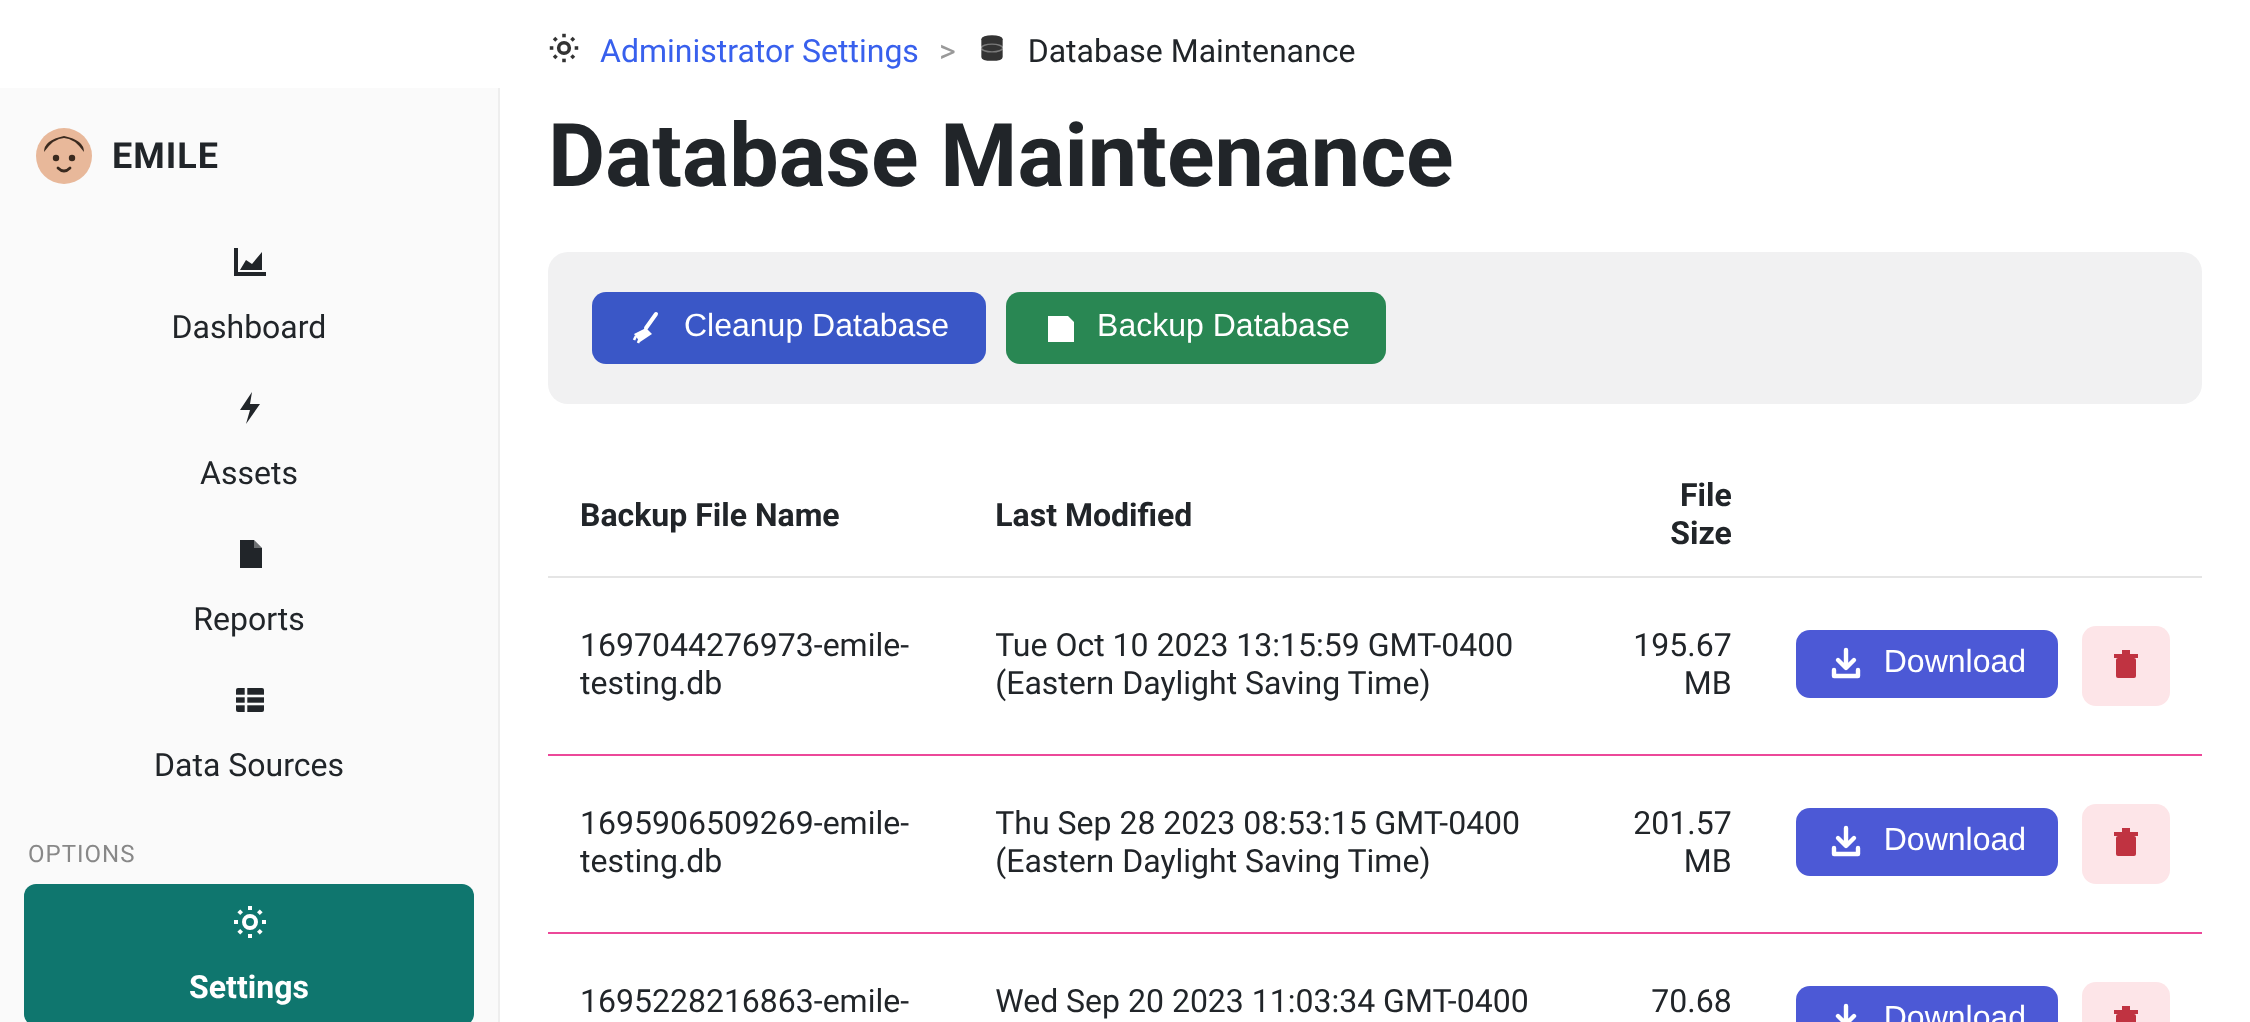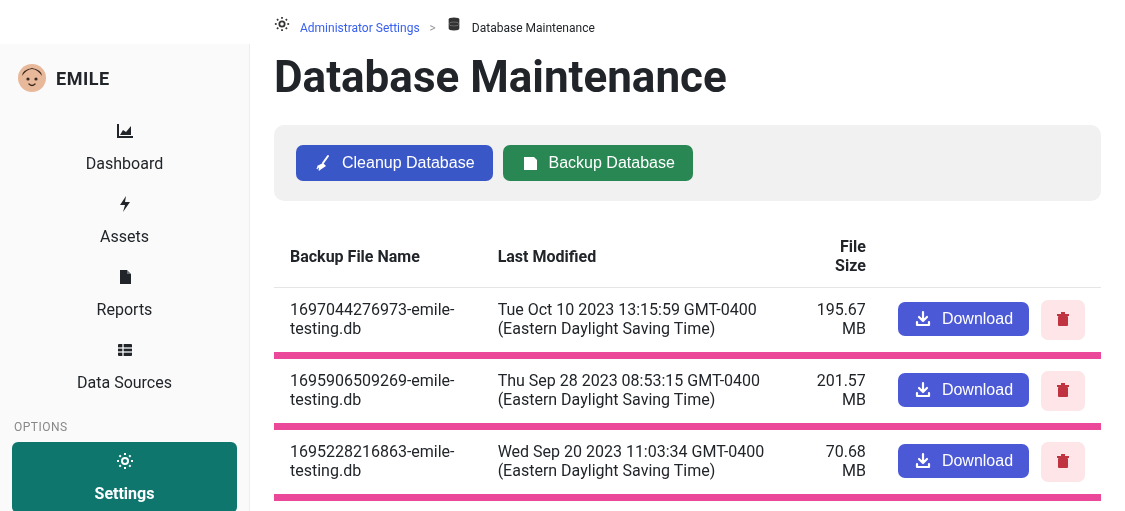--- a/index.html
+++ b/index.html
@@ -63,23 +63,23 @@
     letter-spacing: .5px;
   }
   
   .main {
     flex: 1;
     padding: 16px 24px;
     overflow: auto;
   }
   .breadcrumb {
     display: flex;
-    align-items: flex-end;
+    align-items: flex-start;
     gap: 10px;
-    font-size: 12px;
+    font-size: 16px;
     margin-bottom: 16px;
   }
   .breadcrumb a { color: #3860ed; text-decoration: none; }
   .breadcrumb .sep { color: #999; }
   .bc-icon { color: #333; }
   h1.page-title {
     font-size: 44px;
     font-weight: 700;
     margin: 6px 0 22px 0;
   }
@@ -123,23 +123,23 @@
   }
   .backup-table th {
     text-align: left;
     font-weight: 700;
     font-size: 16px;
     padding: 12px 16px;
     border-bottom: 1px solid #e5e5e5;
   }
   .backup-table th.size-col { text-align: right; }
   .backup-table td {
-    padding: 12px 16px;
+    padding: 24px 16px;
     vertical-align: top;
-    border-bottom: 7px solid #ec4899;
+    border-bottom: 1px solid #ec4899;
     font-size: 16px;
   }
   .backup-table td.size-cell { text-align: right; }
   .actions-cell { white-space: nowrap; text-align: right; }
   .actions-cell .btn { padding: 8px 16px; }
   .actions-cell .icon-btn { margin-left: 8px; }
 </style>
 </head>
 <body>
 

